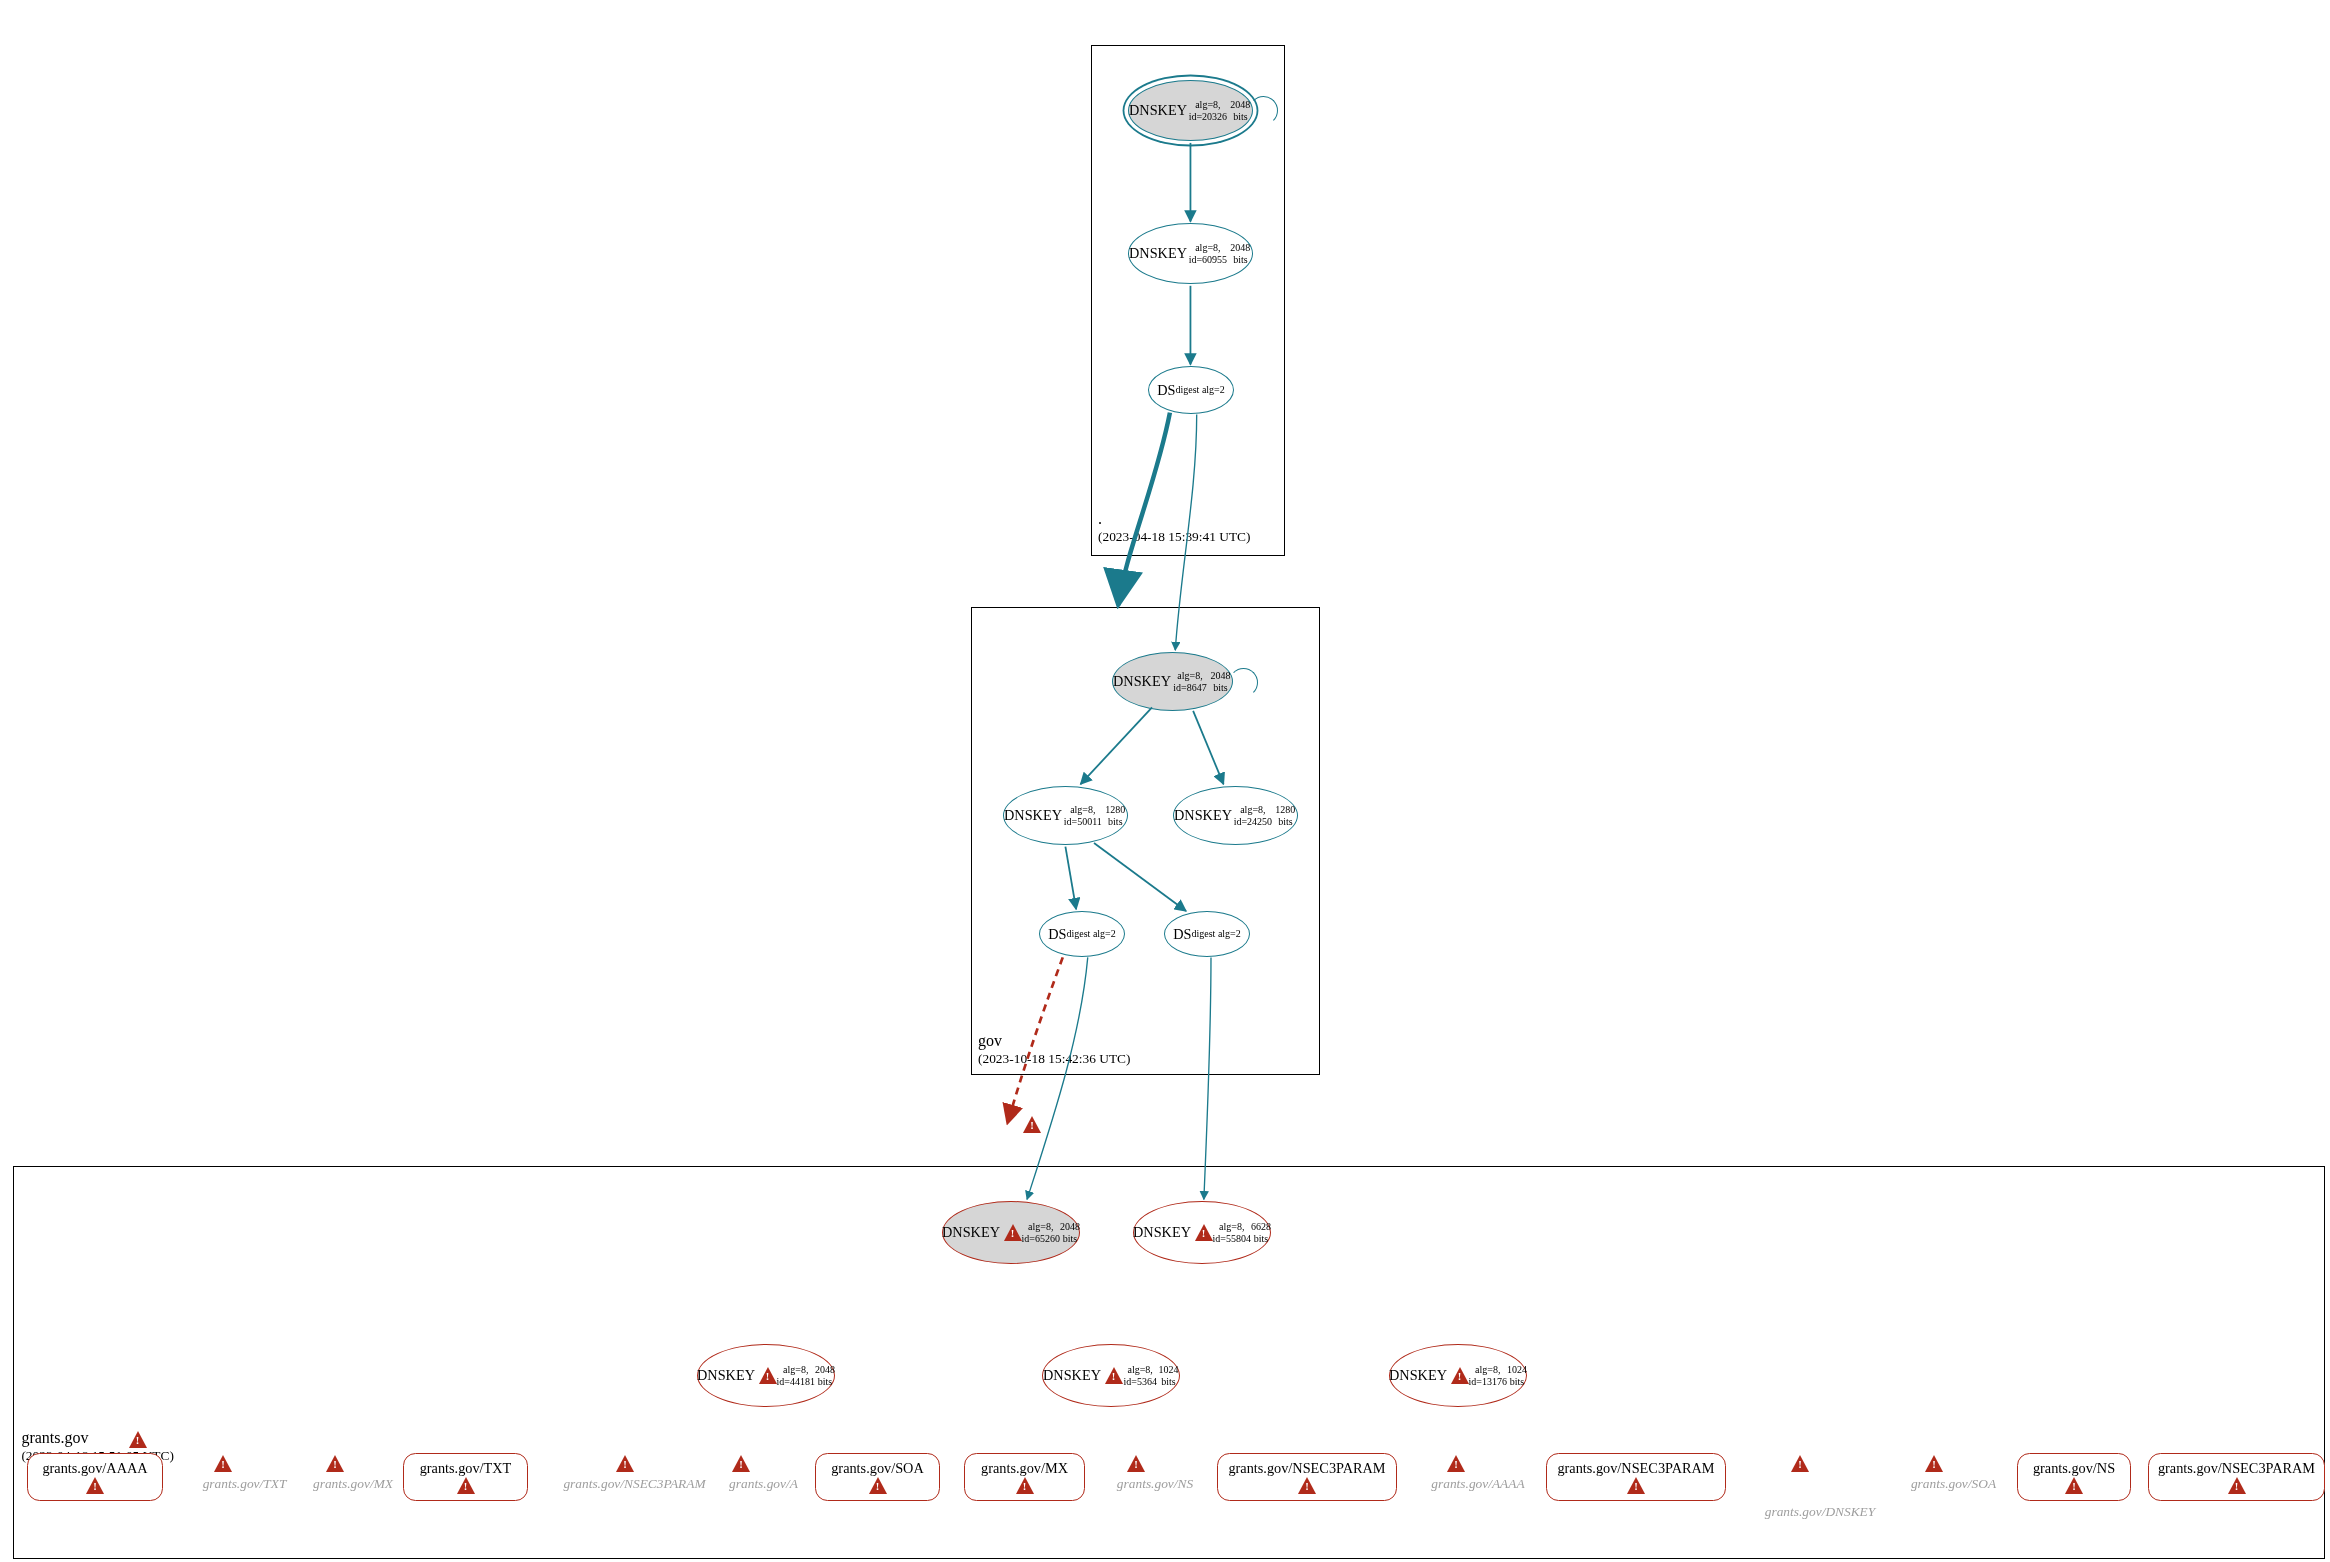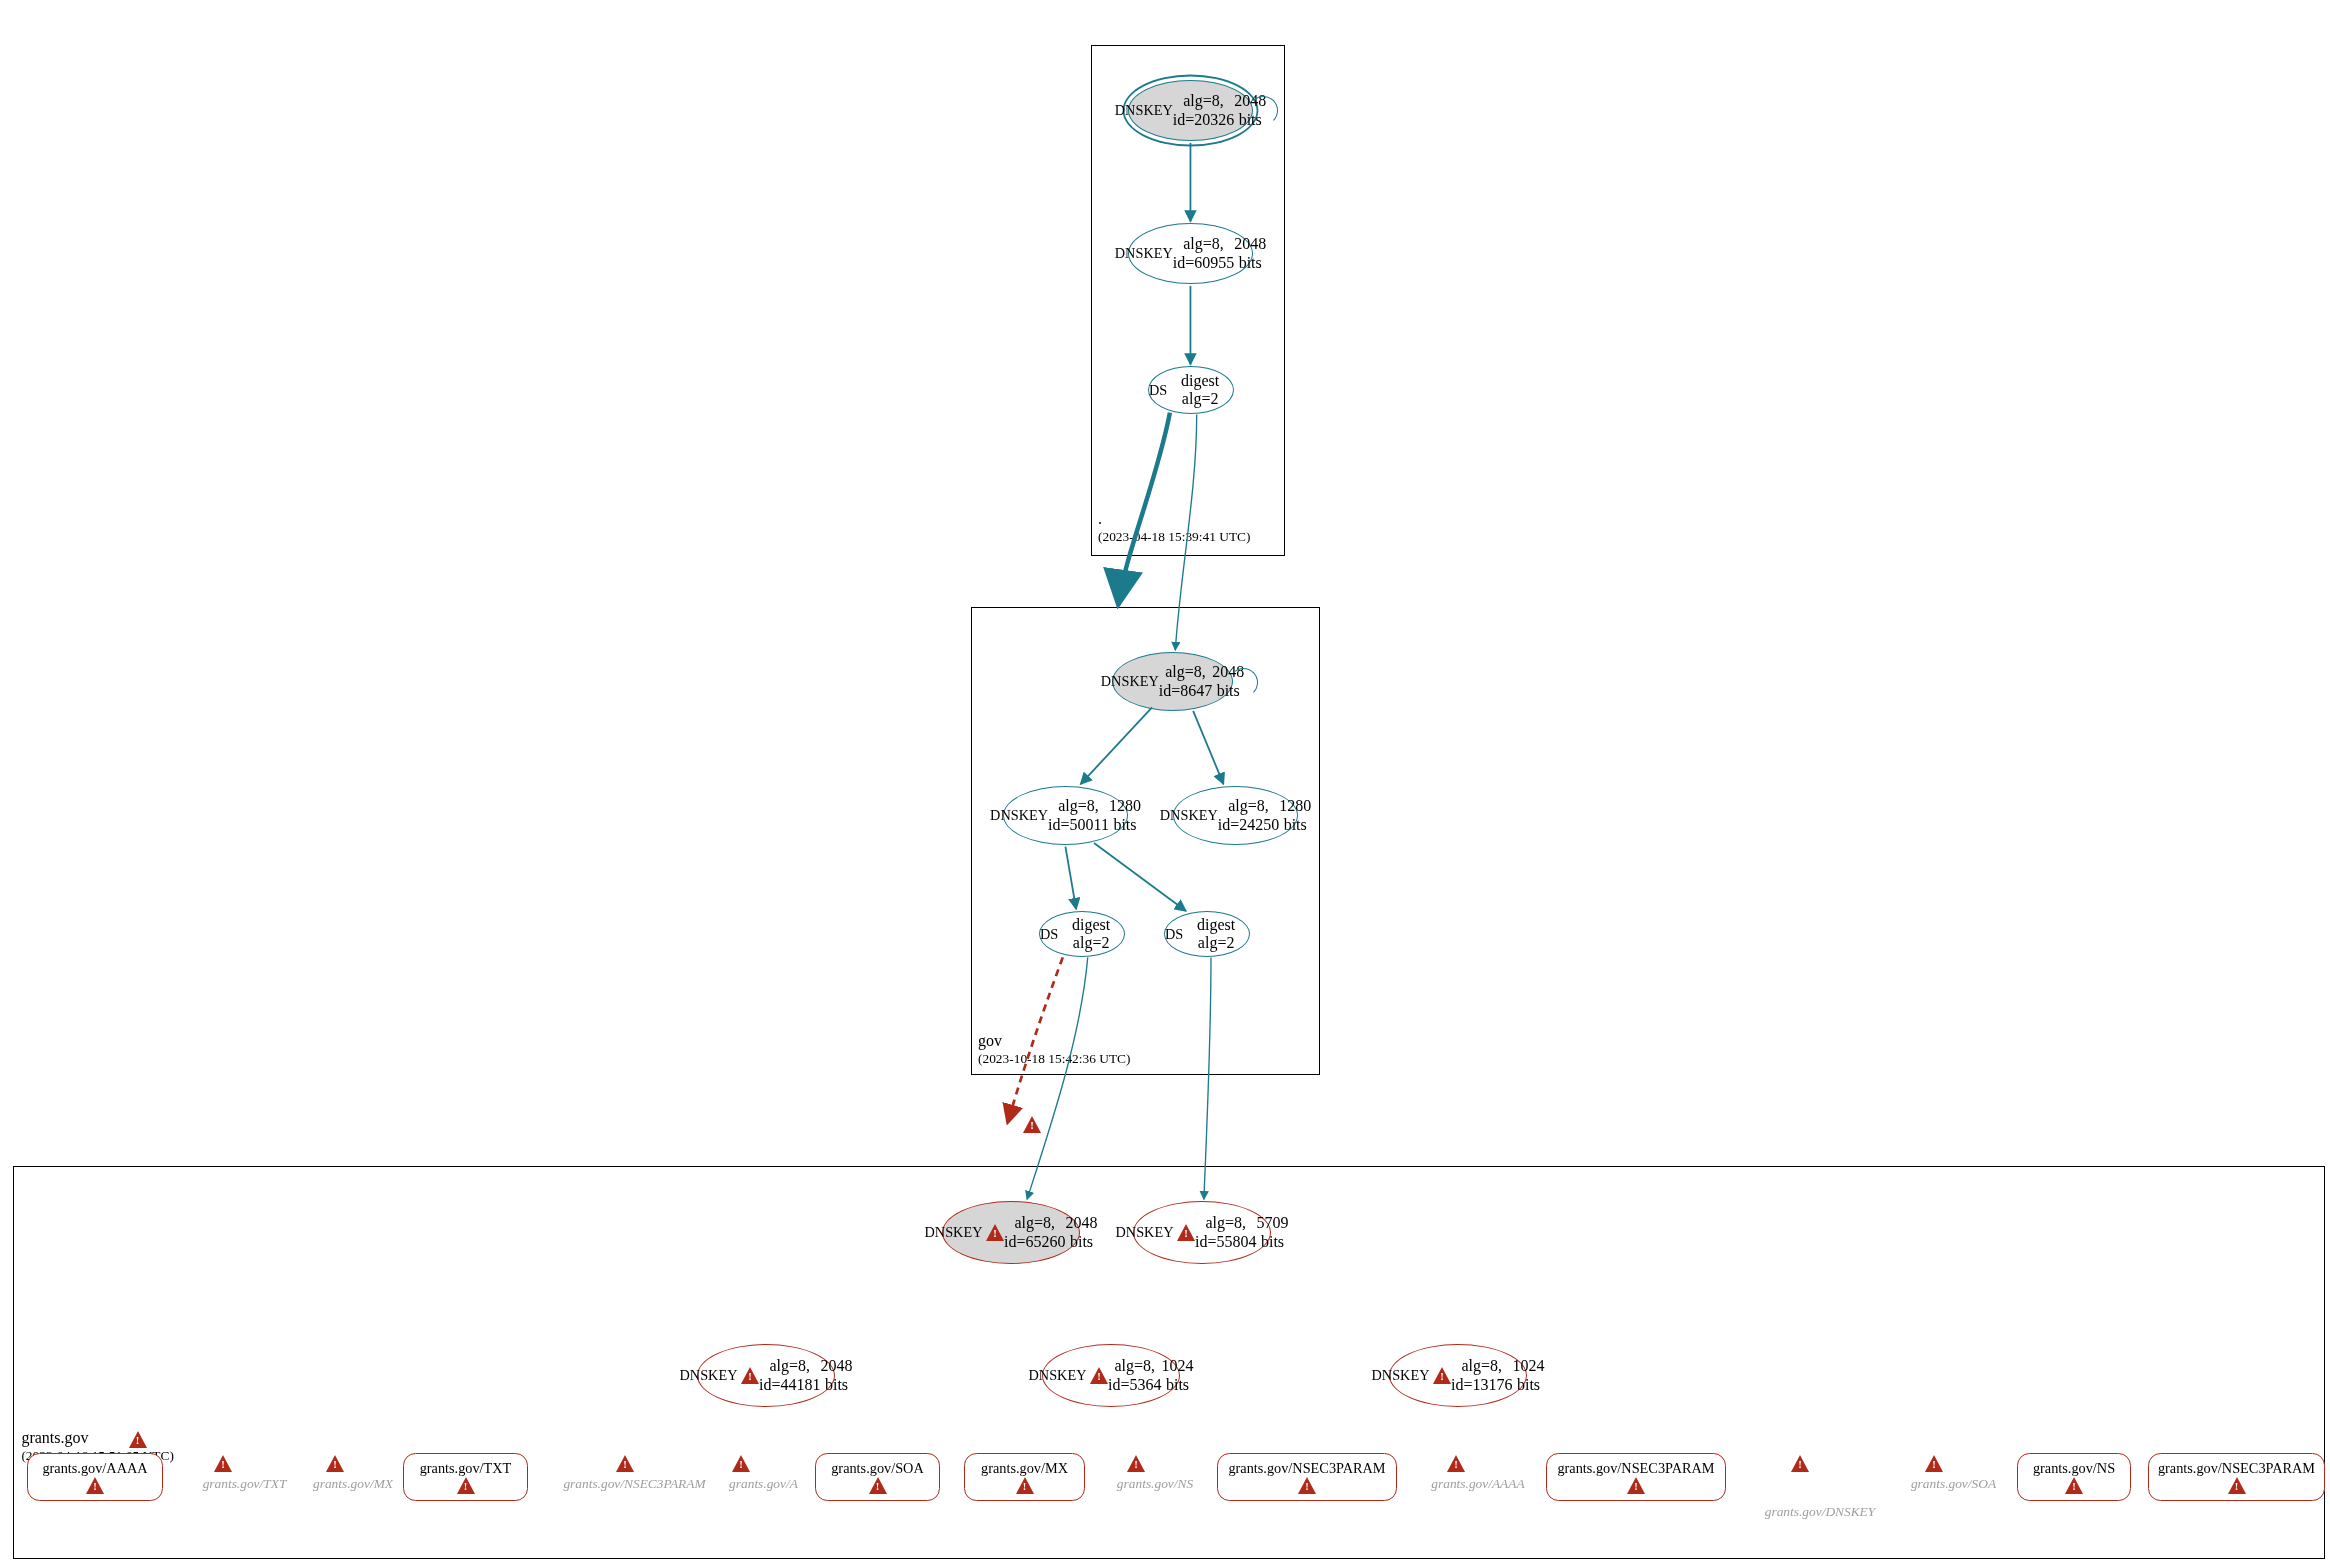--- a/index.html
+++ b/index.html
@@ -36,21 +36,21 @@
     display: flex;
     flex-direction: row;
     align-items: center;
     justify-content: center;
     box-sizing: border-box;
   }
   .node.sep { background: #d6d6d6; }
   .node.trust { box-shadow: 0 0 0 3.6px #fff, 0 0 0 5.4px #1b7a8c; }
   .node.err { border-color: #b02a1a; }
   .node .title { font-size: 14.3px; font-weight: normal; line-height: 1.15; display: flex; align-items: center; gap: 3.6px; }
-  .node .sub   { font-size: 16px; line-height: 1.15; }
+  .node .sub   { font-size: 10px; line-height: 1.15; }
 
   .rrbox {
     position: absolute;
     border: 1.8px solid #b02a1a;
     border-radius: 12.5px;
     background: #ffffff;
     text-align: center;
     display: flex;
     flex-direction: column;
     align-items: center;
@@ -173,21 +173,21 @@
     </div>
   <div class="sub">alg=8, id=65260</div>
   <div class="sub">2048 bits</div>
 </div>
 <div class="node err" style="left:1133px; top:1201px; width:138px; height:63px;">
   <div class="title">
       <span>DNSKEY</span>
       <span class="warn-icon"></span>
     </div>
   <div class="sub">alg=8, id=55804</div>
-  <div class="sub">5709 bits</div>
+  <div class="sub">6628 bits</div>
 </div>
 
 <div class="node err" style="left:697px; top:1344px; width:138px; height:63px;">
   <div class="title">
       <span>DNSKEY</span>
       <span class="warn-icon"></span>
     </div>
   <div class="sub">alg=8, id=44181</div>
   <div class="sub">2048 bits</div>
 </div>

